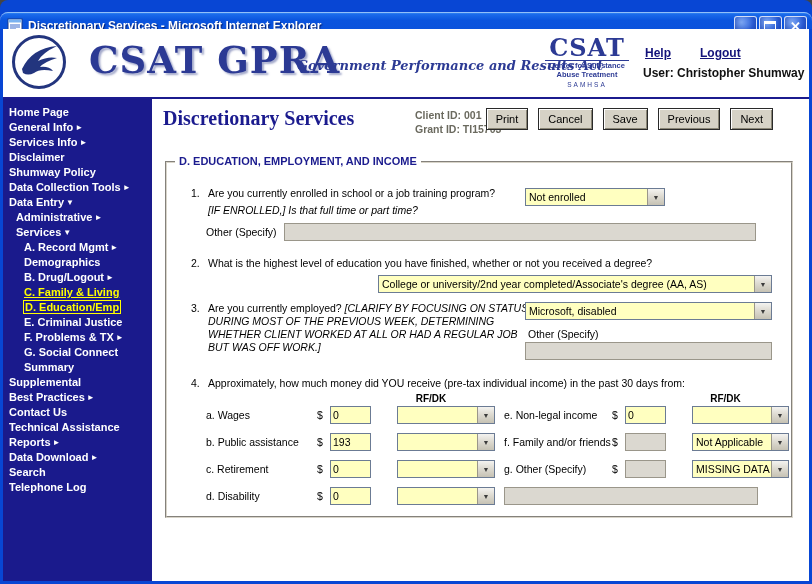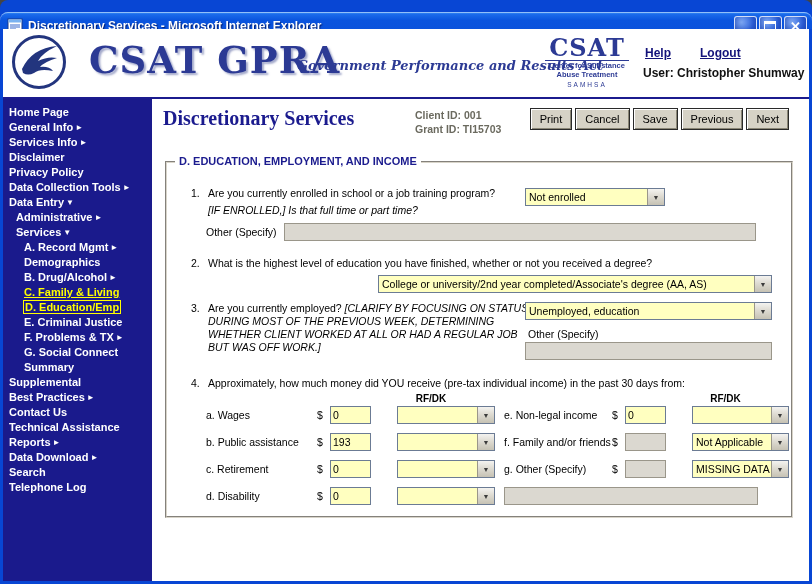--- a/index.html
+++ b/index.html
@@ -47,21 +47,21 @@
   .nav-item{padding:1px 3px 1px 6px;font-size:11px;font-weight:bold;color:#fff;line-height:13px;white-space:nowrap;cursor:pointer;}
   .nav-item.indent1{padding-left:13px;}
   .nav-item.indent2{padding-left:21px;}
   .nav-arrow{font-size:8px;margin-left:2px;vertical-align:1px;}
   .nav-item.visited .nav-label{color:#ffff00;text-decoration:underline;}
   .nav-item.current .nav-label{color:#ffff00;outline:1px solid #ffff00;padding:0 1px;}
 
   .main{flex:1;position:relative;background:#fff;min-width:0;}
   .page-title{position:absolute;left:11px;top:8px;font-family:"Liberation Serif",serif;font-size:20px;font-weight:bold;color:#1b1b8e;}
   .ids{position:absolute;left:263px;top:9px;font-size:10.5px;font-weight:bold;color:#6b6a5f;line-height:14px;white-space:nowrap;}
-  .toolbar{position:absolute;right:20px;top:9px;display:flex;gap:3px;align-items:flex-end;}
+  .toolbar{position:absolute;right:36px;top:9px;display:flex;gap:10px;align-items:flex-end;}
   .btn{height:22px;padding:0 9px;font-family:"Liberation Sans",sans-serif;font-size:11px;color:#000;background:#d6d2c6;
     border:1px solid #2a2a2a;box-shadow:inset 1px 1px 0 #fff, inset -1px -1px 0 #8a8676;cursor:pointer;}
 
   
   .fieldset{position:absolute;left:13px;top:62px;width:624px;height:353px;border:2px groove #d8d4c9;}
   .legend{position:absolute;top:-8px;left:8px;background:#fff;padding:0 4px;font-size:11px;font-weight:bold;color:#1b1b8e;white-space:nowrap;}
 
   .q{position:absolute;font-size:10.5px;color:#000;padding-left:17px;line-height:13px;}
   .q-num{display:inline-block;width:17px;margin-left:-17px;}
   .clarify{font-style:italic;}
@@ -145,28 +145,28 @@
         <div class="user">User: Christopher Shumway</div>
       </div>
 
       <div class="body-row">
 
         <div class="sidebar">
             <div class="nav-item indent0 normal"><span class="nav-label">Home Page</span></div>
             <div class="nav-item indent0 normal"><span class="nav-label">General Info</span><span class="nav-arrow">►</span></div>
             <div class="nav-item indent0 normal"><span class="nav-label">Services Info</span><span class="nav-arrow">►</span></div>
             <div class="nav-item indent0 normal"><span class="nav-label">Disclaimer</span></div>
-            <div class="nav-item indent0 normal"><span class="nav-label">Privacy Policy</span></div>
+            <div class="nav-item indent0 normal"><span class="nav-label">Shumway Policy</span></div>
             <div class="nav-item indent0 normal"><span class="nav-label">Data Collection Tools</span><span class="nav-arrow">►</span></div>
             <div class="nav-item indent0 normal"><span class="nav-label">Data Entry</span><span class="nav-arrow">▼</span></div>
             <div class="nav-item indent1 normal"><span class="nav-label">Administrative</span><span class="nav-arrow">►</span></div>
             <div class="nav-item indent1 normal"><span class="nav-label">Services</span><span class="nav-arrow">▼</span></div>
             <div class="nav-item indent2 normal"><span class="nav-label">A. Record Mgmt</span><span class="nav-arrow">►</span></div>
             <div class="nav-item indent2 normal"><span class="nav-label">Demographics</span></div>
-            <div class="nav-item indent2 normal"><span class="nav-label">B. Drug/Alcohol</span><span class="nav-arrow">►</span></div>
+            <div class="nav-item indent2 normal"><span class="nav-label">B. Drug/Logout</span><span class="nav-arrow">►</span></div>
             <div class="nav-item indent2 visited"><span class="nav-label">C. Family &amp; Living</span></div>
             <div class="nav-item indent2 current"><span class="nav-label">D. Education/Emp</span></div>
             <div class="nav-item indent2 normal"><span class="nav-label">E. Criminal Justice</span></div>
             <div class="nav-item indent2 normal"><span class="nav-label">F. Problems &amp; TX</span><span class="nav-arrow">►</span></div>
             <div class="nav-item indent2 normal"><span class="nav-label">G. Social Connect</span></div>
             <div class="nav-item indent2 normal"><span class="nav-label">Summary</span></div>
             <div class="nav-item indent0 normal"><span class="nav-label">Supplemental</span></div>
             <div class="nav-item indent0 normal"><span class="nav-label">Best Practices</span><span class="nav-arrow">►</span></div>
             <div class="nav-item indent0 normal"><span class="nav-label">Contact Us</span></div>
             <div class="nav-item indent0 normal"><span class="nav-label">Technical Assistance</span></div>
@@ -210,21 +210,21 @@
             <div class="combo yellow" style="left:211px;top:112px;width:394px">
               <span class="combo-text">College or university/2nd year completed/Associate's degree (AA, AS)</span>
               <span class="combo-btn">▼</span>
             </div>
 
             <div class="q" style="left:24px;top:139px;width:330px">
               <span class="q-num">3.</span><span>Are you currently employed?</span>
               <span class="clarify">[CLARIFY BY FOCUSING ON STATUS DURING MOST OF THE PREVIOUS WEEK, DETERMINING WHETHER CLIENT WORKED AT ALL OR HAD A REGULAR JOB BUT WAS OFF WORK.]</span>
             </div>
             <div class="combo yellow" style="left:358px;top:139px;width:247px">
-              <span class="combo-text">Unemployed, education</span>
+              <span class="combo-text">Microsoft, disabled</span>
               <span class="combo-btn">▼</span>
             </div>
             <div class="lbl" style="left:361px;top:165px">Other (Specify)</div>
             <input class="tbox disabled" style="left: 358px; top: 179px; width: 247px;" value="">
 
             <div class="q" style="left:24px;top:214px;width:580px">
               <span class="q-num">4.</span><span>Approximately, how much money did YOU receive (pre-tax individual income) in the past 30 days from:</span>
             </div>
             <div class="rfdk" style="left:215px;top:230px;width:98px">RF/DK</div>
             <div class="rfdk" style="left:510px;top:230px;width:97px">RF/DK</div>

